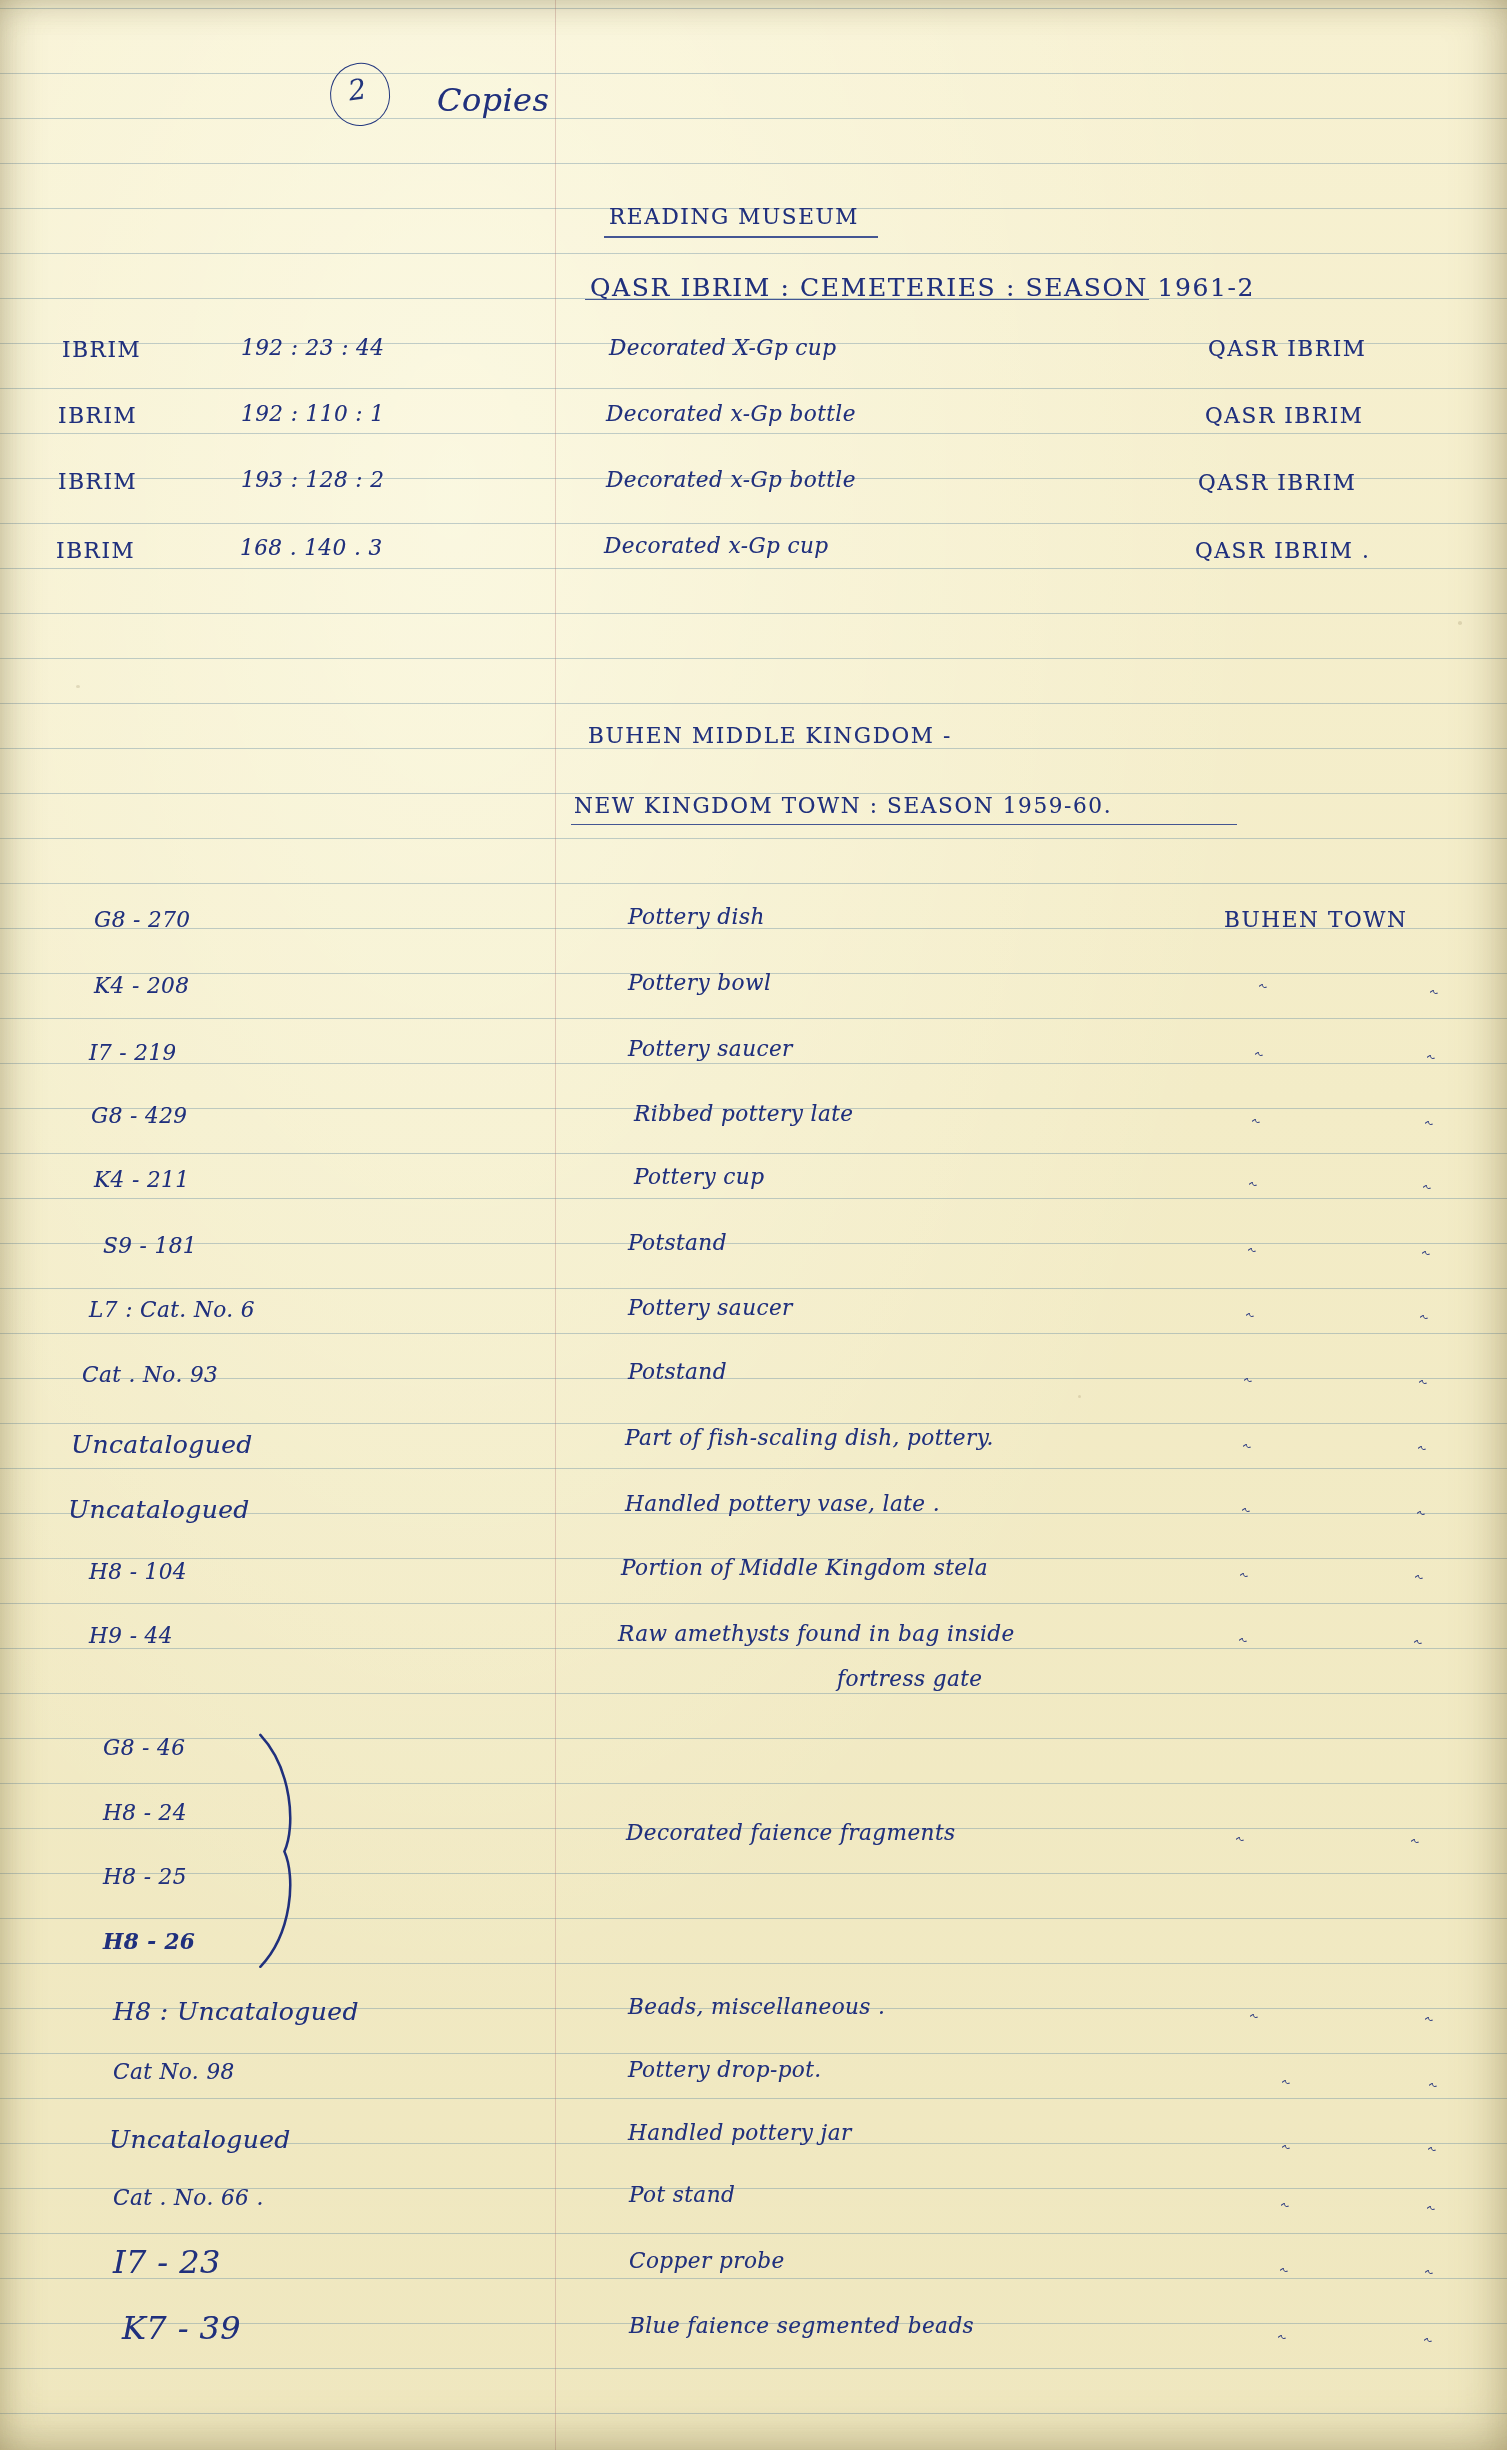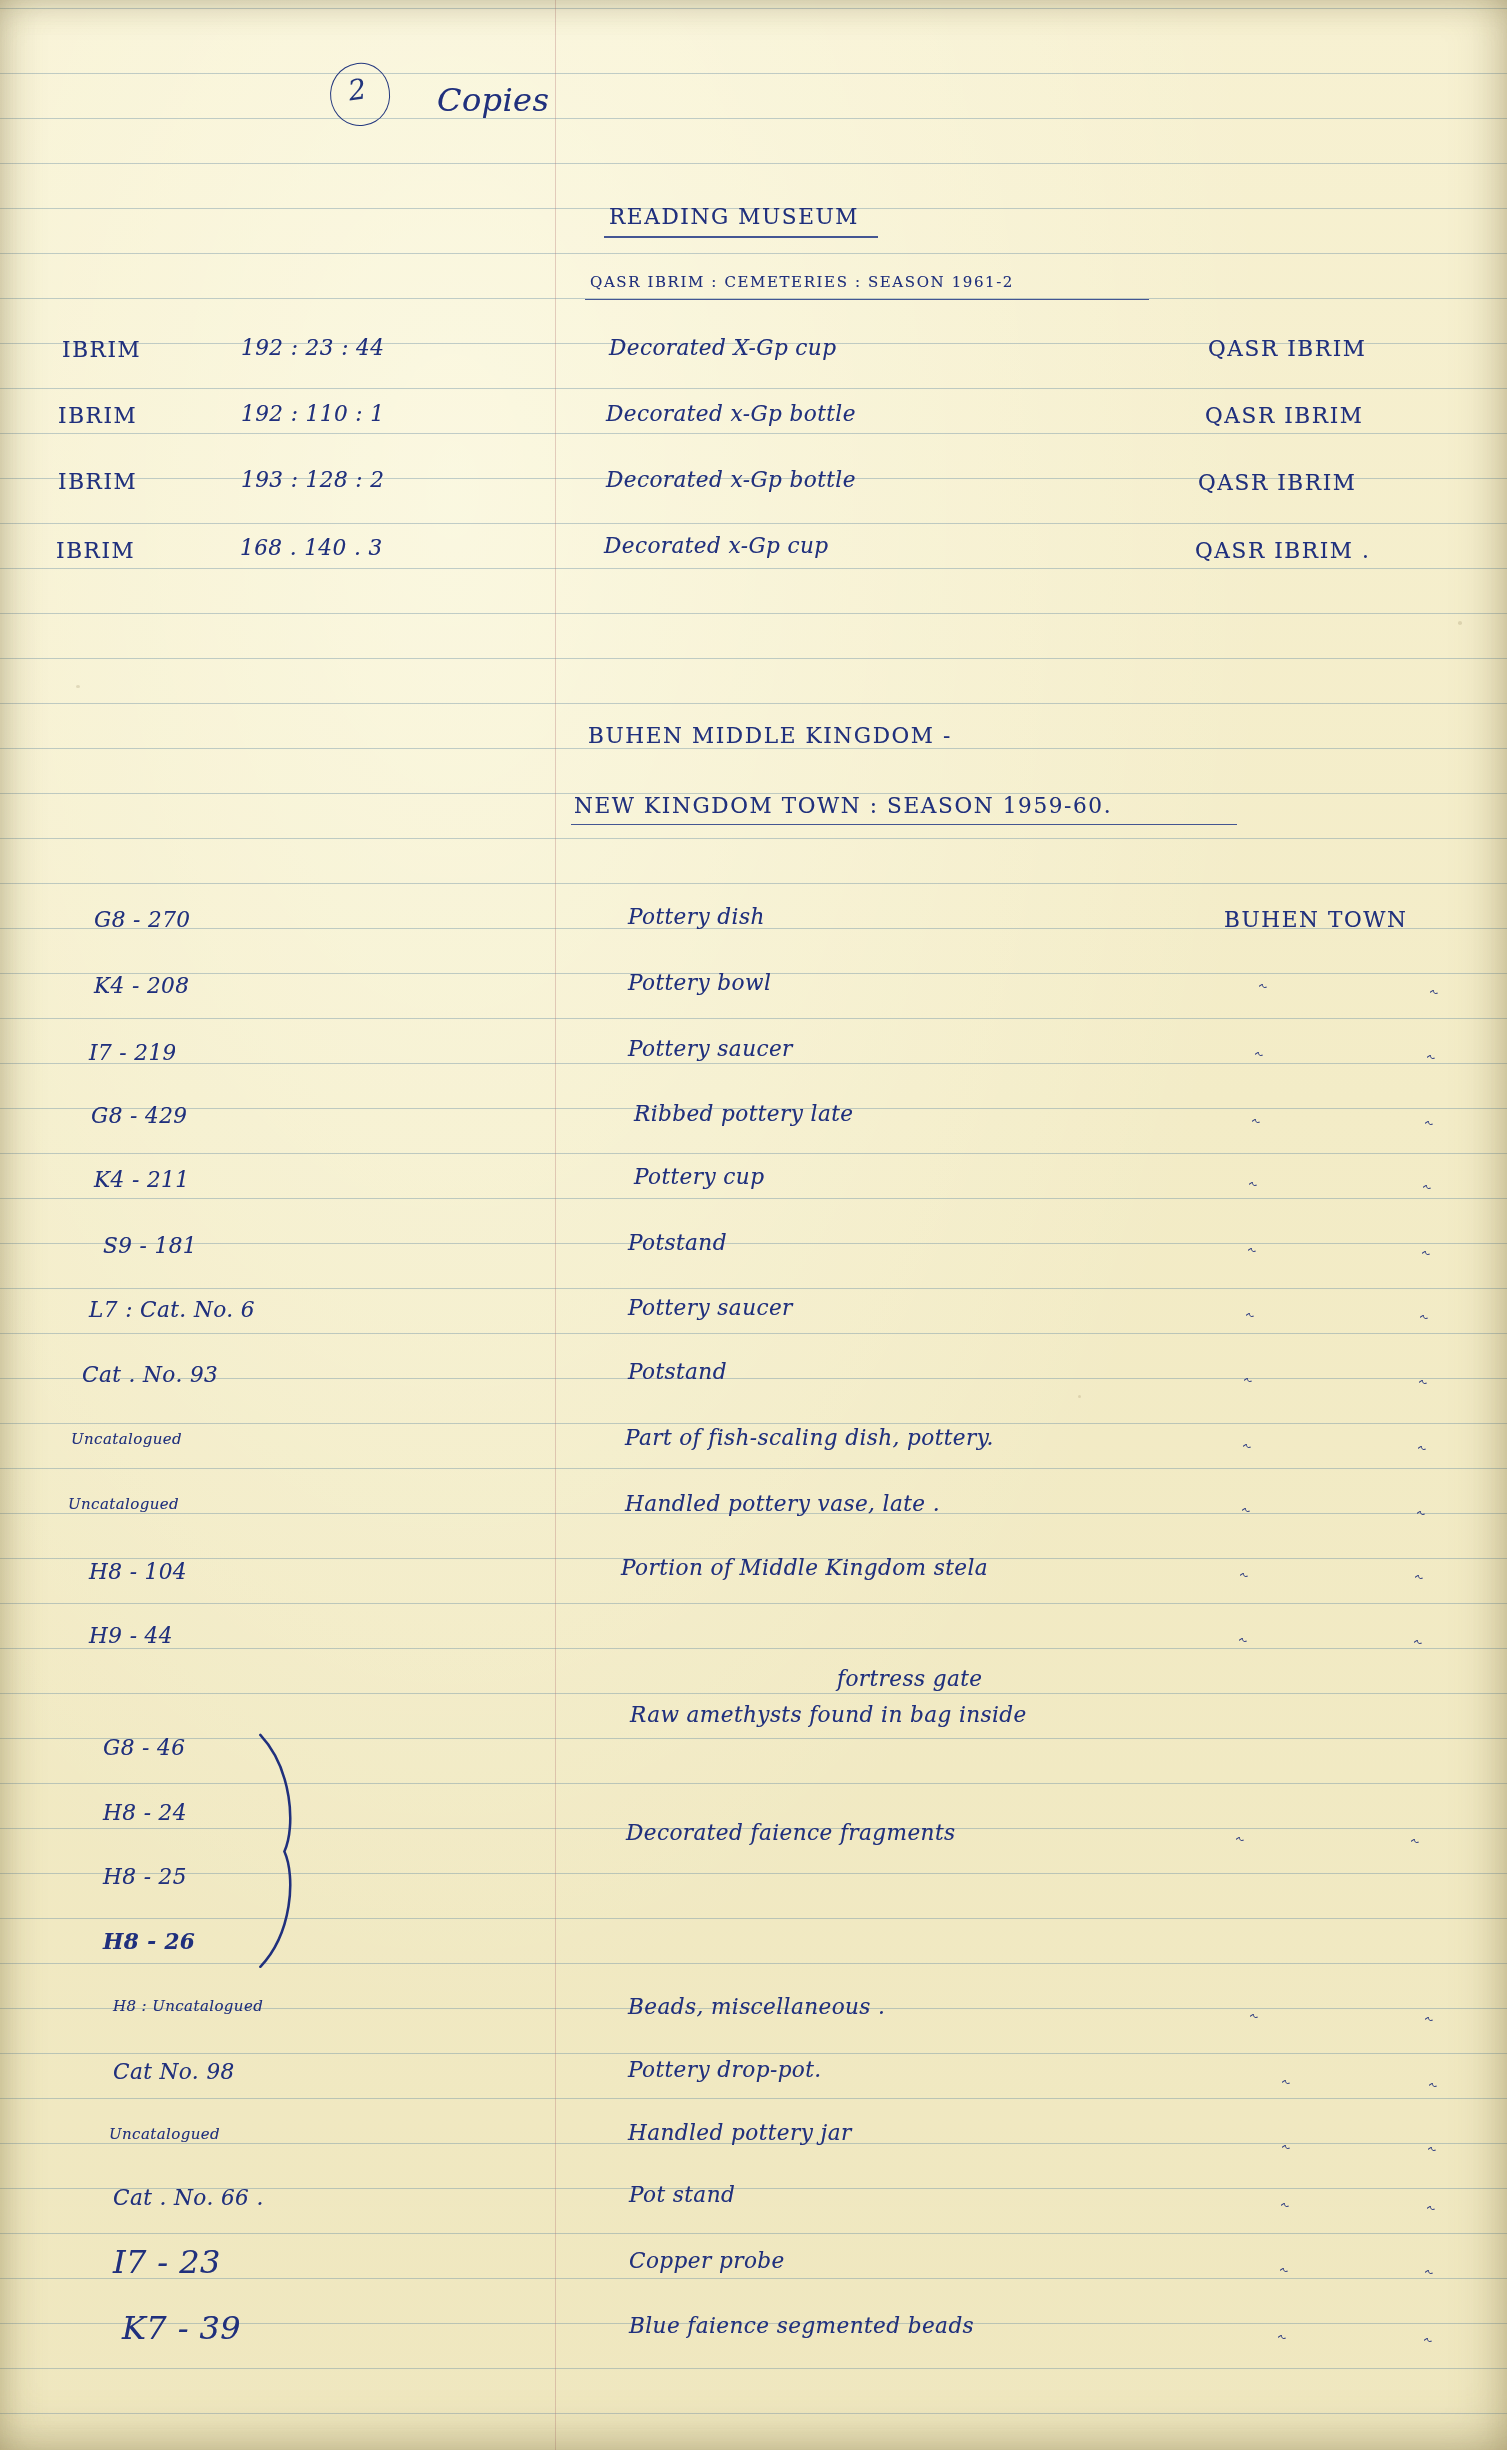--- a/index.html
+++ b/index.html
@@ -64,21 +64,21 @@
   
   .hw {
     position: absolute;
     color: #20307d;
     font-family: "DejaVu Serif", serif;
     font-style: italic;
     white-space: nowrap;
     letter-spacing: 0.4px;
     text-shadow: 0 0 0.6px rgba(32,48,125,0.35);
   }
-  .hw.small { font-size: 15px; }
+  .hw.small { font-size: 25px; }
   .hw.med   { font-size: 21.6px; }
   .hw.big   { font-size: 32px; }
   .hw.caps  { font-variant: small-caps; letter-spacing: 1.6px; font-style: normal; }
 
   .underline {
     position: absolute;
     height: 1.3px;
     background: #243a86;
     opacity: .85;
   }
@@ -211,21 +211,21 @@
   <div class="hw med" style="left:625px; top:1491px;">Handled pottery vase, late .</div>
   <div class="ditto" style="left:1242px; top:1500px;">˞</div>
   <div class="ditto" style="left:1417px; top:1503px;">˞</div>
 
   <div class="hw med" style="left:89px; top:1559px;">H8 - 104</div>
   <div class="hw med" style="left:621px; top:1555px;">Portion of Middle Kingdom stela</div>
   <div class="ditto" style="left:1240px; top:1565px;">˞</div>
   <div class="ditto" style="left:1415px; top:1567px;">˞</div>
 
   <div class="hw med" style="left:89px; top:1623px;">H9 - 44</div>
-  <div class="hw med" style="left:618px; top:1702px;margin-left:12px;">Raw amethysts found in bag inside</div>
+  <div class="hw med" style="left:618px; top:1621px;">Raw amethysts found in bag inside</div>
   <div class="hw med" style="left:837px; top:1666px;">fortress gate</div>
   <div class="ditto" style="left:1239px; top:1630px;">˞</div>
   <div class="ditto" style="left:1414px; top:1632px;">˞</div>
 
   <div class="hw med" style="left:103px; top:1735px;">G8 - 46</div>
   <div class="hw med" style="left:103px; top:1800px;">H8 - 24</div>
   <div class="hw med" style="left:103px; top:1864px;">H8 - 25</div>
   <div class="hw med" style="left:103px; top:1929px;font-weight:bold;">H8 - 26</div>
 
   <svg class="brace-svg" style="position:absolute; left:254px; top:1731px;" width="57" height="241" viewBox="0 0 90 380">

